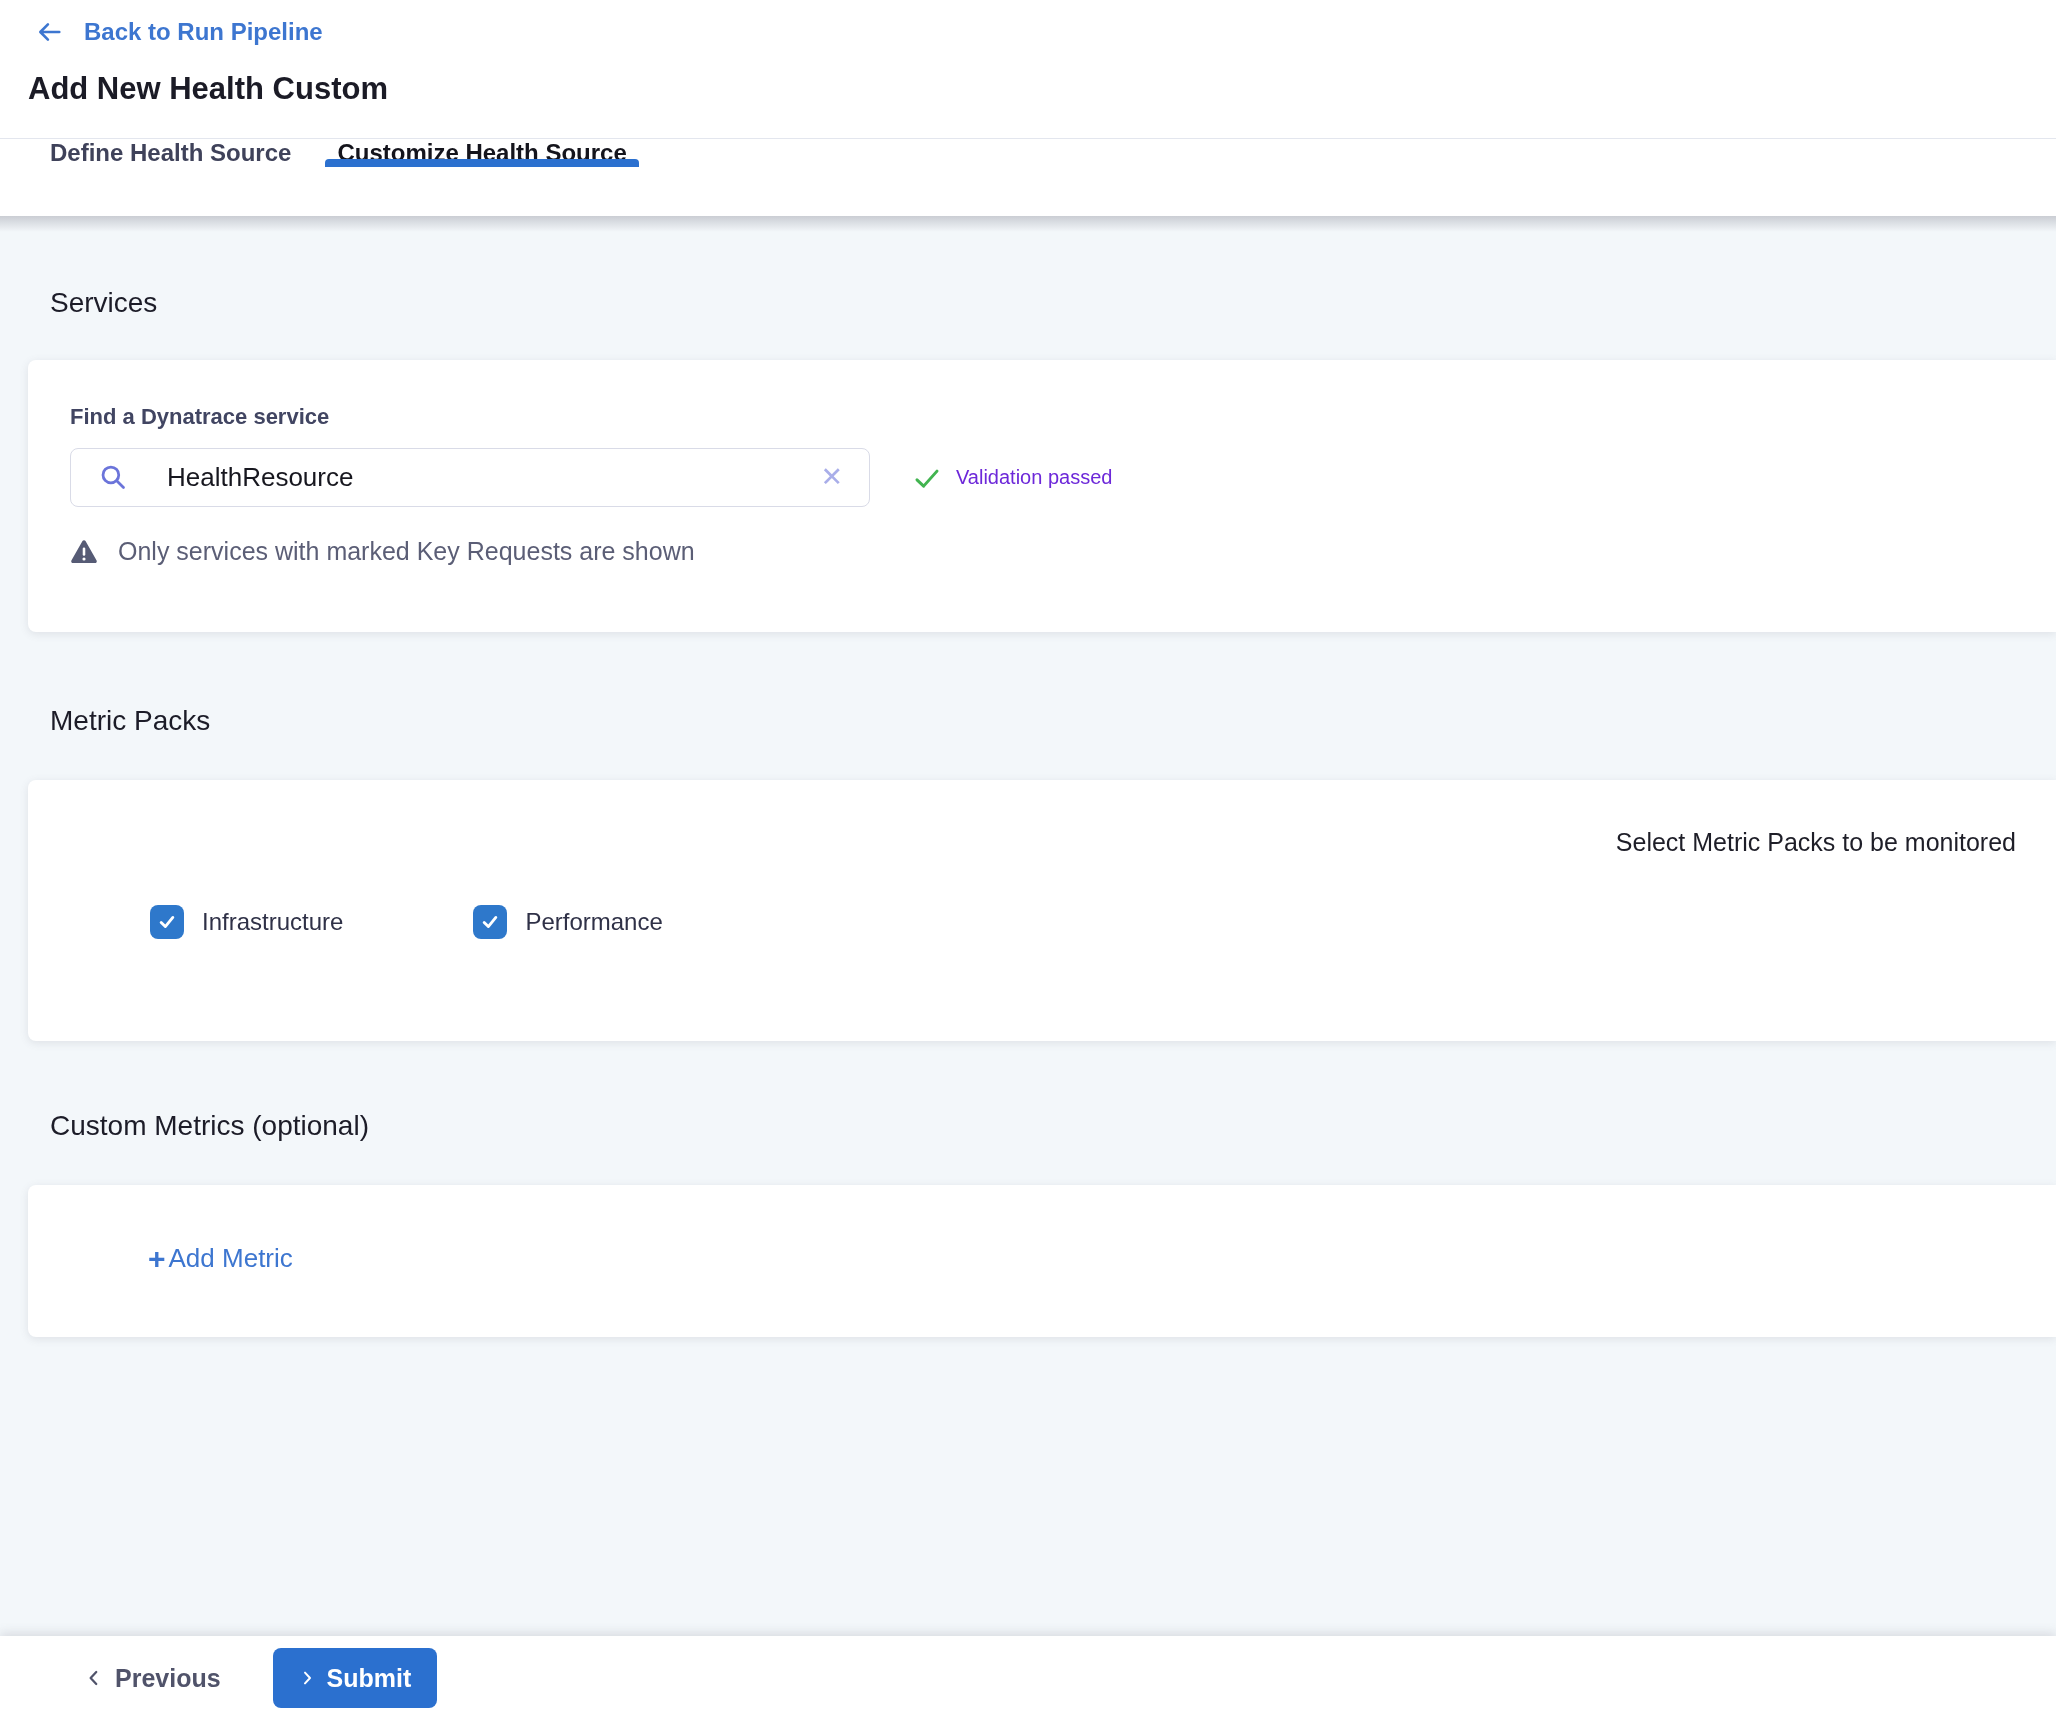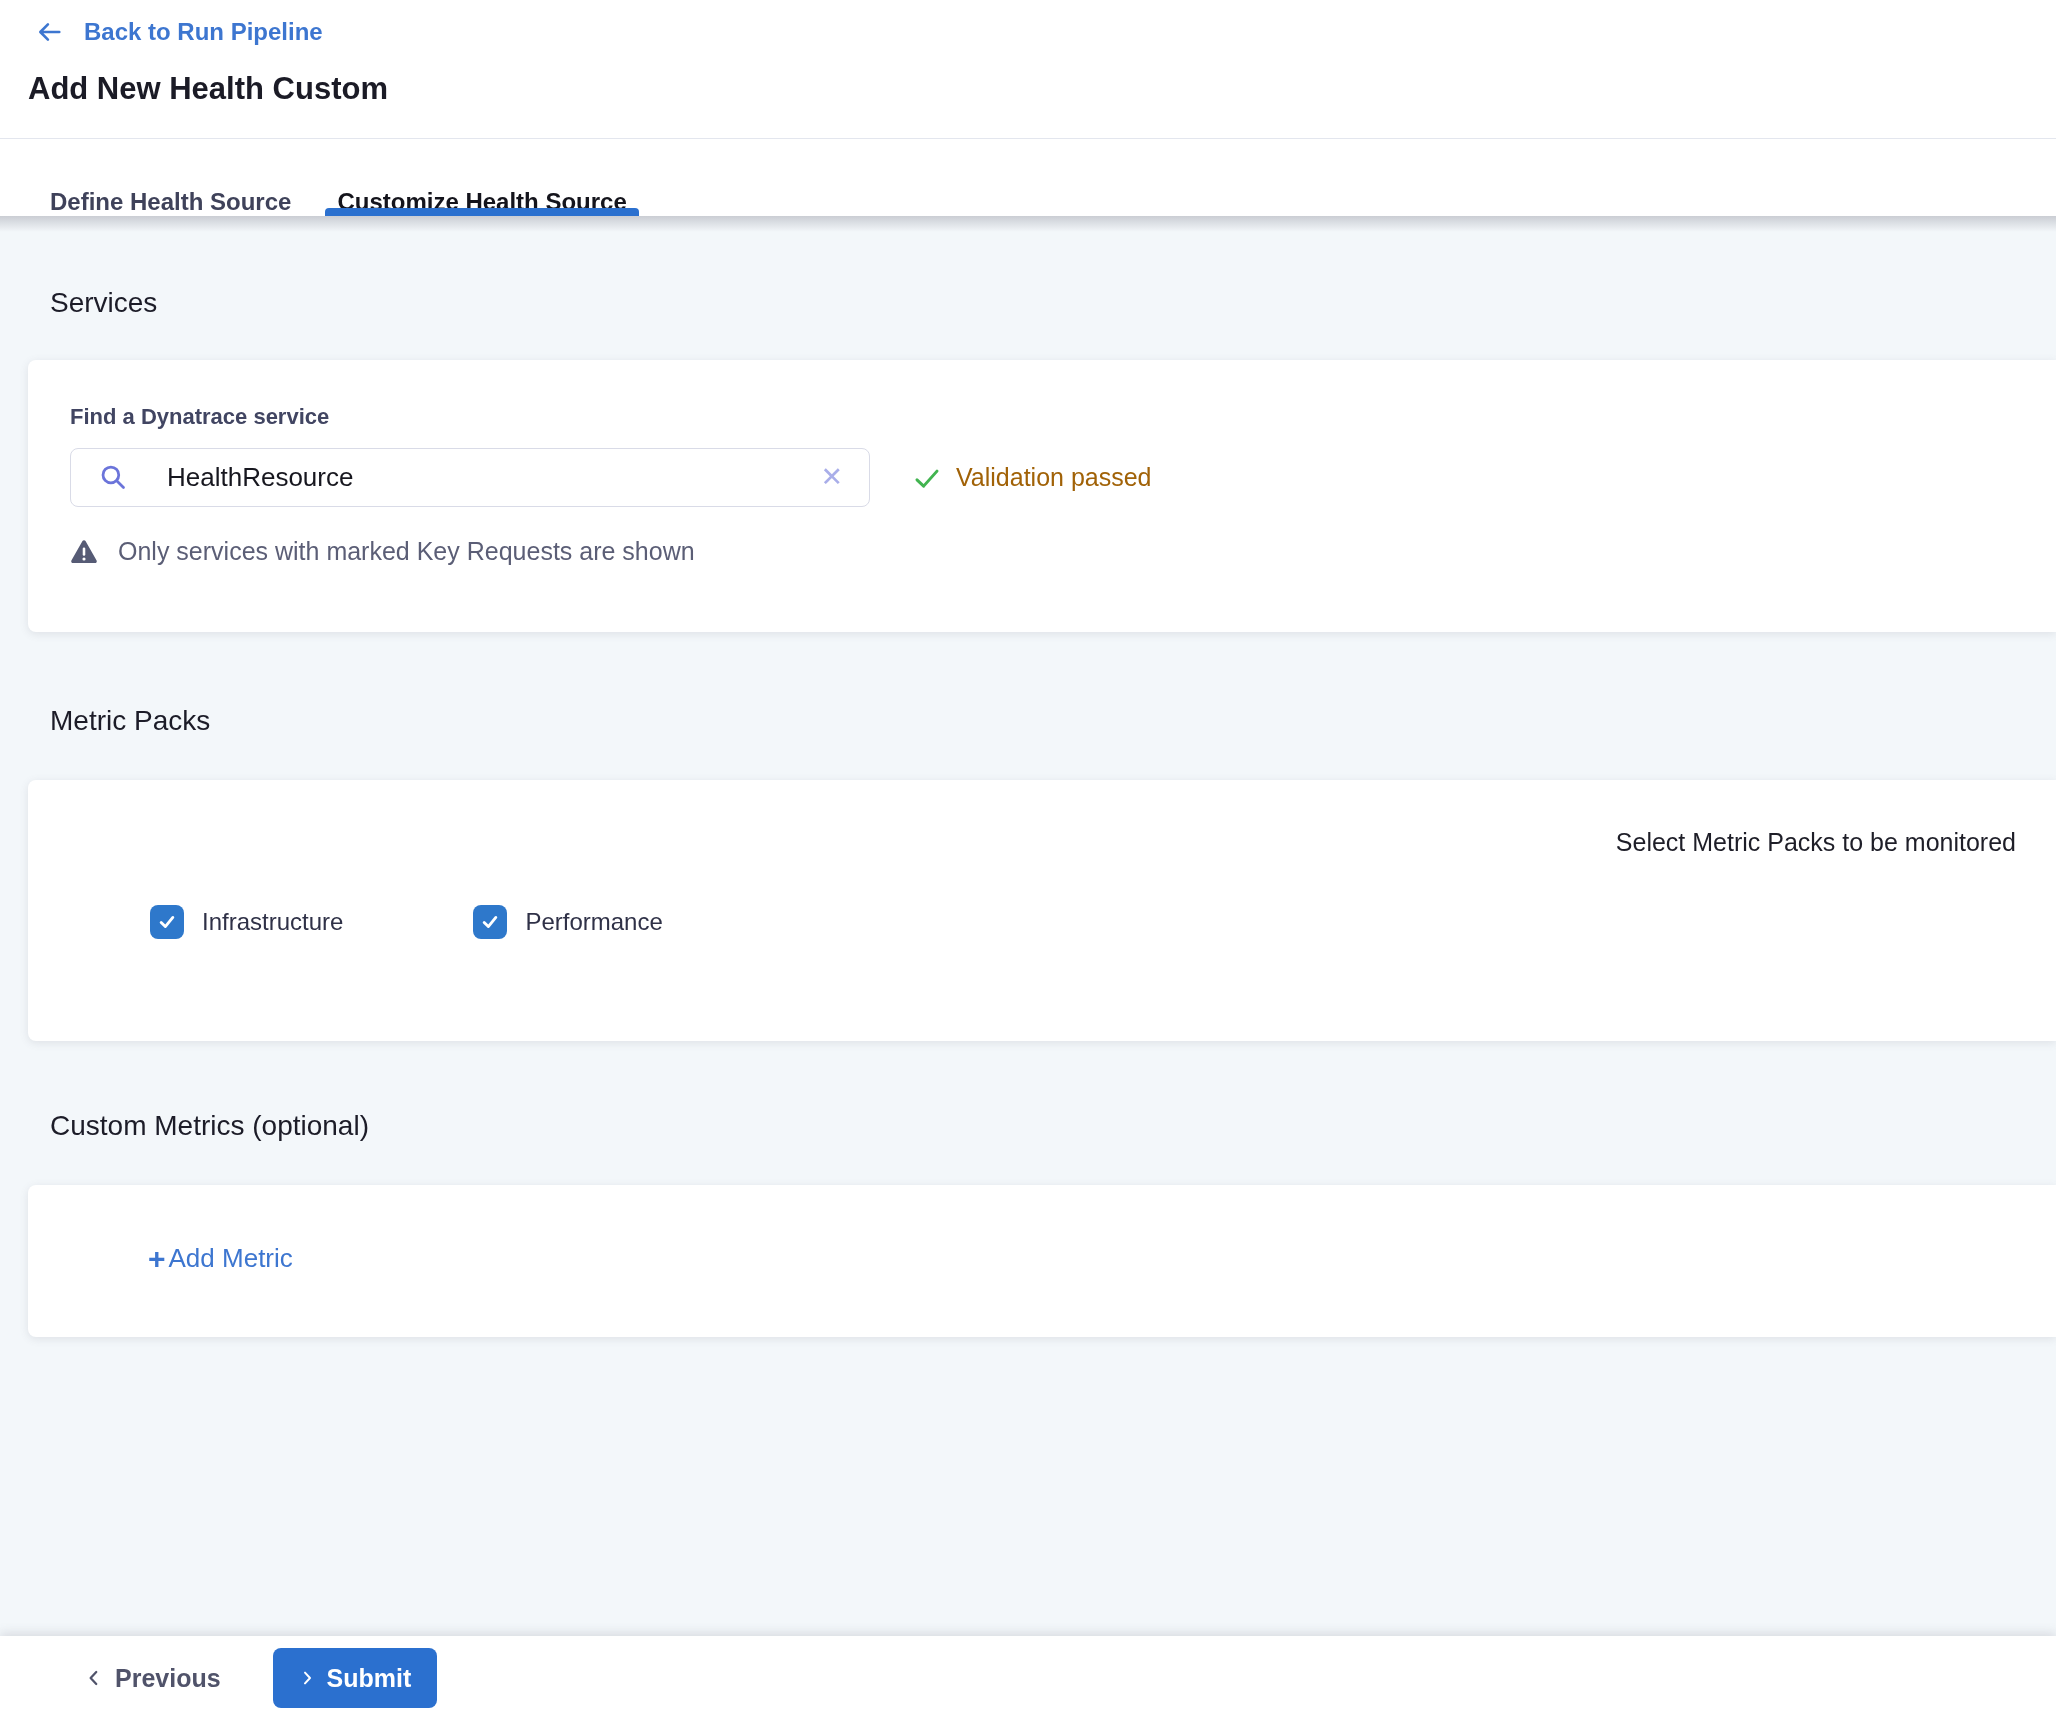--- a/index.html
+++ b/index.html
@@ -18,21 +18,21 @@
     display:inline-flex;align-items:center;gap:20px;
     color:var(--link-blue,#3d76d0);font-size:24px;font-weight:600;
     cursor:pointer;padding:4px 6px;
   }
   .back-row svg{display:block;}
   .page-title{
     margin:20px 0 0 0;font-size:31px;font-weight:700;color:#1b1b26;line-height:38px;
   }
   
   .tabbar{
-    background:#fff;height:77px;display:flex;align-items:flex-end;
+    background:#fff;height:77px;display:flex;align-items:flex-start;
     padding-left:38px;gap:22px;position:relative;
   }
   .tabbar::after{
     content:"";position:absolute;top:100%;left:0;right:0;height:16px;
     background:linear-gradient(to bottom, rgba(96,97,112,0.28), rgba(96,97,112,0));
     pointer-events:none;z-index:2;
   }
   .tab{
     display:flex;align-items:center;padding:0 12px;position:relative;
     font-size:24px;font-weight:600;color:#3f425a;cursor:pointer;white-space:nowrap;
@@ -65,21 +65,21 @@
   .search-input svg{flex:0 0 auto;}
   .search-value{
     margin-left:36px;font-size:26px;color:#17171f;flex:1 1 auto;
     border:none;outline:none;background:transparent;min-width:0;
     font-family:"Liberation Sans", sans-serif;
   }
   .clear-x{
     font-size:27px;color:#a9aee9;line-height:1;cursor:pointer;padding:2px 4px;flex:0 0 auto;
     font-weight:400;
   }
-  .validation{display:flex;align-items:center;gap:14px;font-size:25px;color:#a16207;}
+  .validation{display:flex;align-items:center;gap:14px;font-size:20px;color:#6d28d9;}
   .warning-row{
     margin-top:30px;display:flex;align-items:center;gap:20px;
     font-size:25px;color:var(--warning-slate,#5b5e76);
   }
   .card2{margin-top:42px;height:261px;padding:48px 40px 0 42px;}
   .select-label{font-size:25px;font-weight:500;color:#1e1e28;text-align:right;}
   .options-row{margin:48px 0 0 80px;display:flex;gap:130px;}
   .option{display:flex;align-items:center;gap:18px;cursor:pointer;}
   .checkbox{
     width:34px;height:34px;border-radius:8px;background:var(--checkbox-blue,#2e78cb);

